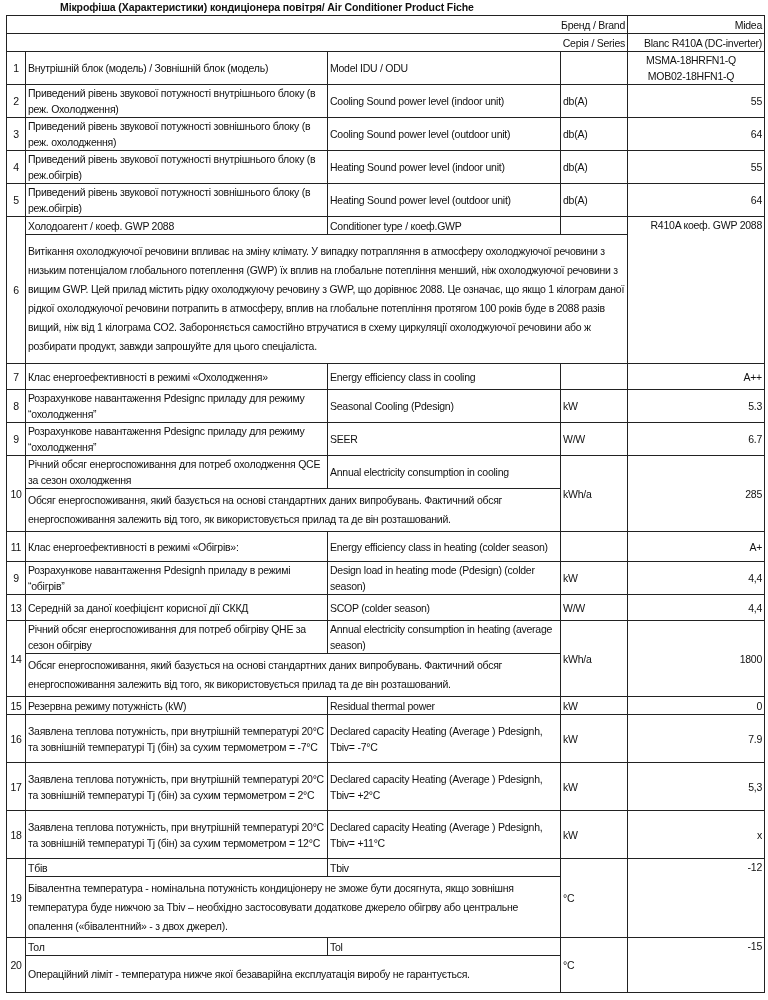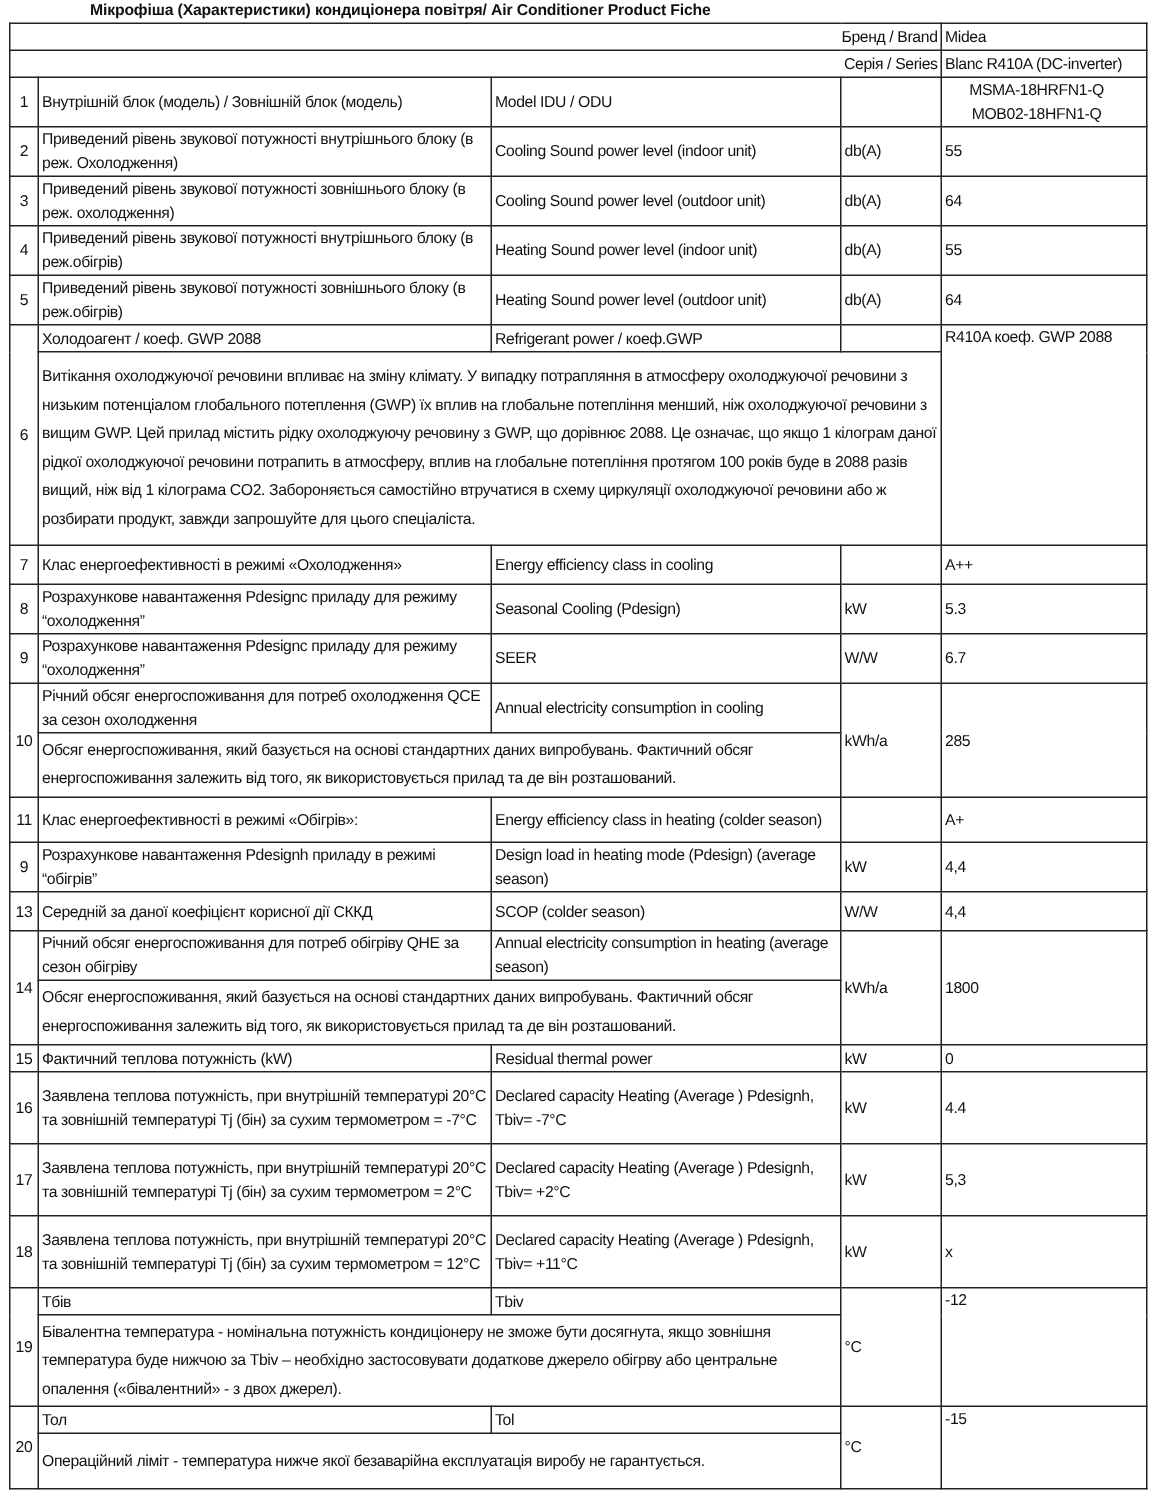--- a/index.html
+++ b/index.html
@@ -5,21 +5,21 @@
   html, body { margin: 0; padding: 0; background: #ffffff; }
   body { width: 768px; height: 1000px; position: relative; overflow: hidden;
          font-family: "Liberation Sans Narrow", "Liberation Sans", sans-serif; color: #111; }
   .title { position: absolute; left: 60px; top: 0; height: 25px; font-size: 10.5px; font-weight: bold;
            line-height: 14px; white-space: nowrap; letter-spacing: -0.1px; }
   table.fiche { position: absolute; left: 6px; top: 15px; width: 758px; border-collapse: collapse;
                 table-layout: fixed; font-size: 10.5px; line-height: 16px; letter-spacing: -0.25px; }
   table.fiche td { border: 1px solid #222; padding: 0 2px; vertical-align: middle; overflow: hidden; }
   td.num { text-align: center; padding: 0; font-size: 10.5px; }
   td.unit { text-align: left; }
-  td.val { text-align: left; }
+  td.val { text-align: right; }
   td.val.top { vertical-align: top; }
   td.right { text-align: right; padding-right: 8px; }
   td.note { line-height: 19px; padding-top: 2px; padding-bottom: 2px; }
   .model-line { display: block; text-align: center; padding-right: 10px; }
   tr.h18 td { height: 17px; }
   tr.h30 td { height: 29px; }
   tr.h24 td { height: 25px; }
   tr.h48 td { height: 47px; }
 </style>
 </head>
@@ -81,21 +81,21 @@
       <td class="num">5</td>
       <td>Приведений рівень звукової потужності зовнішнього блоку (в реж.обігрів)</td>
       <td>Heating Sound power level (outdoor unit)</td>
       <td class="unit">db(A)</td>
       <td class="val">64</td>
     </tr>
 
     <tr class="h18">
       <td class="num" rowspan="2">6</td>
       <td>Холодоагент / коеф. GWP 2088</td>
-      <td>Refrigerant power / коеф.GWP</td>
+      <td>Conditioner type / коеф.GWP</td>
       <td class="unit"></td>
       <td class="val top" rowspan="2">R410A коеф. GWP 2088</td>
     </tr>
     <tr>
       <td colspan="3" class="note" style="height:128px">Витікання охолоджуючої речовини впливає на зміну клімату. У випадку потрапляння в атмосферу охолоджуючої речовини з низьким потенціалом глобального потеплення (GWP) їх вплив на глобальне потепління менший, ніж охолоджуючої речовини з вищим GWP. Цей прилад містить рідку охолоджуючу речовину з GWP, що дорівнює 2088. Це означає, що якщо 1 кілограм даної рідкої охолоджуючої речовини потрапить в атмосферу, вплив на глобальне потепління протягом 100 років буде в 2088 разів вищий, ніж від 1 кілограма CO2. Забороняється самостійно втручатися в схему циркуляції охолоджуючої речовини або ж розбирати продукт, завжди запрошуйте для цього  спеціаліста.</td>
     </tr>
 
     <tr class="h24">
       <td class="num">7</td>
       <td>Клас енергоефективності в режимі «Охолодження»</td>
@@ -133,21 +133,21 @@
     <tr class="h30">
       <td class="num">11</td>
       <td>Клас енергоефективності в режимі «Обігрів»:</td>
       <td>Energy efficiency class in heating (colder season)</td>
       <td class="unit"></td>
       <td class="val">A+</td>
     </tr>
     <tr class="h30">
       <td class="num">9</td>
       <td>Розрахункове навантаження Pdesignh приладу в режимі “обігрів”</td>
-      <td>Design load in heating mode (Pdesign) (average season)</td>
+      <td>Design load in heating mode (Pdesign) (colder season)</td>
       <td class="unit">kW</td>
       <td class="val">4,4</td>
     </tr>
     <tr class="h24">
       <td class="num">13</td>
       <td>Середній за даної коефіцієнт корисної дії СККД</td>
       <td>SCOP (colder season)</td>
       <td class="unit">W/W</td>
       <td class="val">4,4</td>
     </tr>
@@ -158,32 +158,32 @@
       <td>Annual electricity consumption in heating (average season)</td>
       <td class="unit" rowspan="2">kWh/a</td>
       <td class="val" rowspan="2">1800</td>
     </tr>
     <tr>
       <td colspan="2" class="note" style="height:42px">Обсяг енергоспоживання, який базується на основі стандартних даних випробувань. Фактичний обсяг енергоспоживання залежить від того, як використовується прилад та де він розташований.</td>
     </tr>
 
     <tr class="h18">
       <td class="num">15</td>
-      <td>Фактичний теплова потужність (kW)</td>
+      <td>Резервна режиму потужність (kW)</td>
       <td>Residual thermal power</td>
       <td class="unit">kW</td>
       <td class="val">0</td>
     </tr>
 
     <tr class="h48">
       <td class="num">16</td>
       <td>Заявлена теплова потужність, при внутрішній температурі 20°C та зовнішній температурі Tj (бін) за сухим термометром = -7°C</td>
       <td>Declared capacity  Heating (Average ) Pdesignh, Tbiv= -7°C</td>
       <td class="unit">kW</td>
-      <td class="val">4.4</td>
+      <td class="val">7.9</td>
     </tr>
     <tr class="h48">
       <td class="num">17</td>
       <td>Заявлена теплова потужність, при внутрішній температурі 20°C та зовнішній температурі Tj (бін) за сухим термометром = 2°C</td>
       <td>Declared capacity Heating (Average ) Pdesignh, Tbiv= +2°C</td>
       <td class="unit">kW</td>
       <td class="val">5,3</td>
     </tr>
     <tr class="h48">
       <td class="num">18</td>

